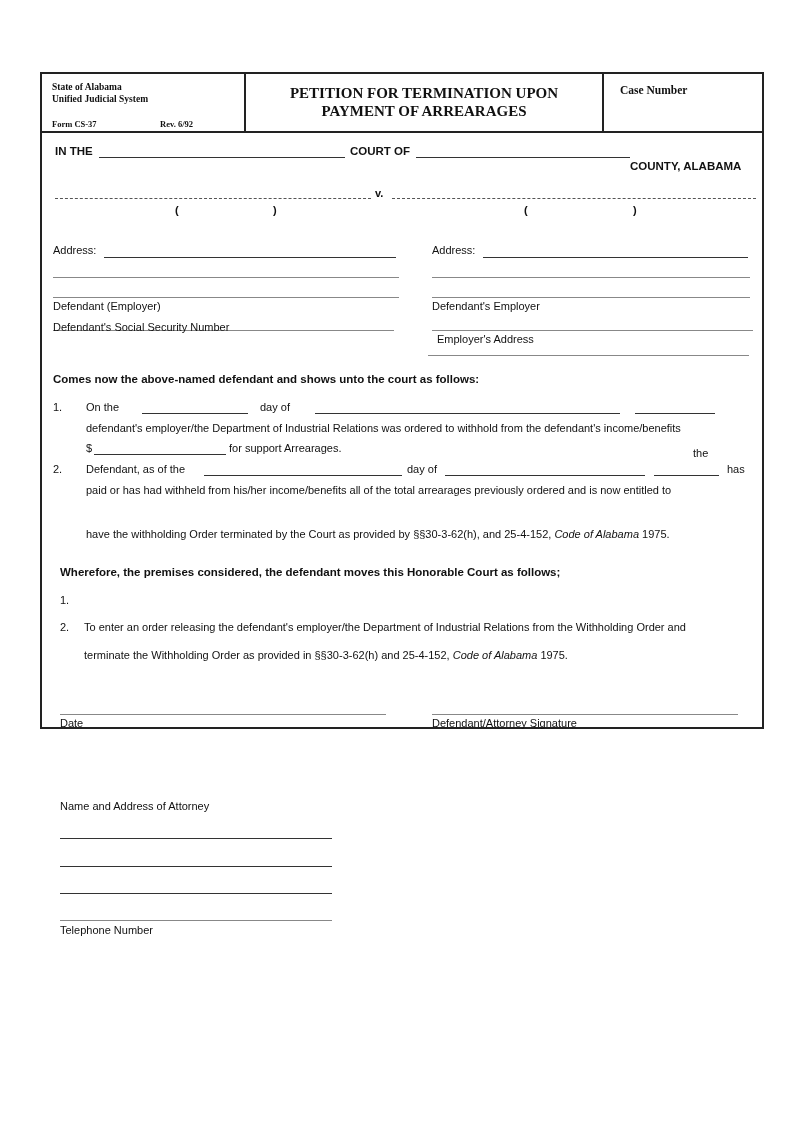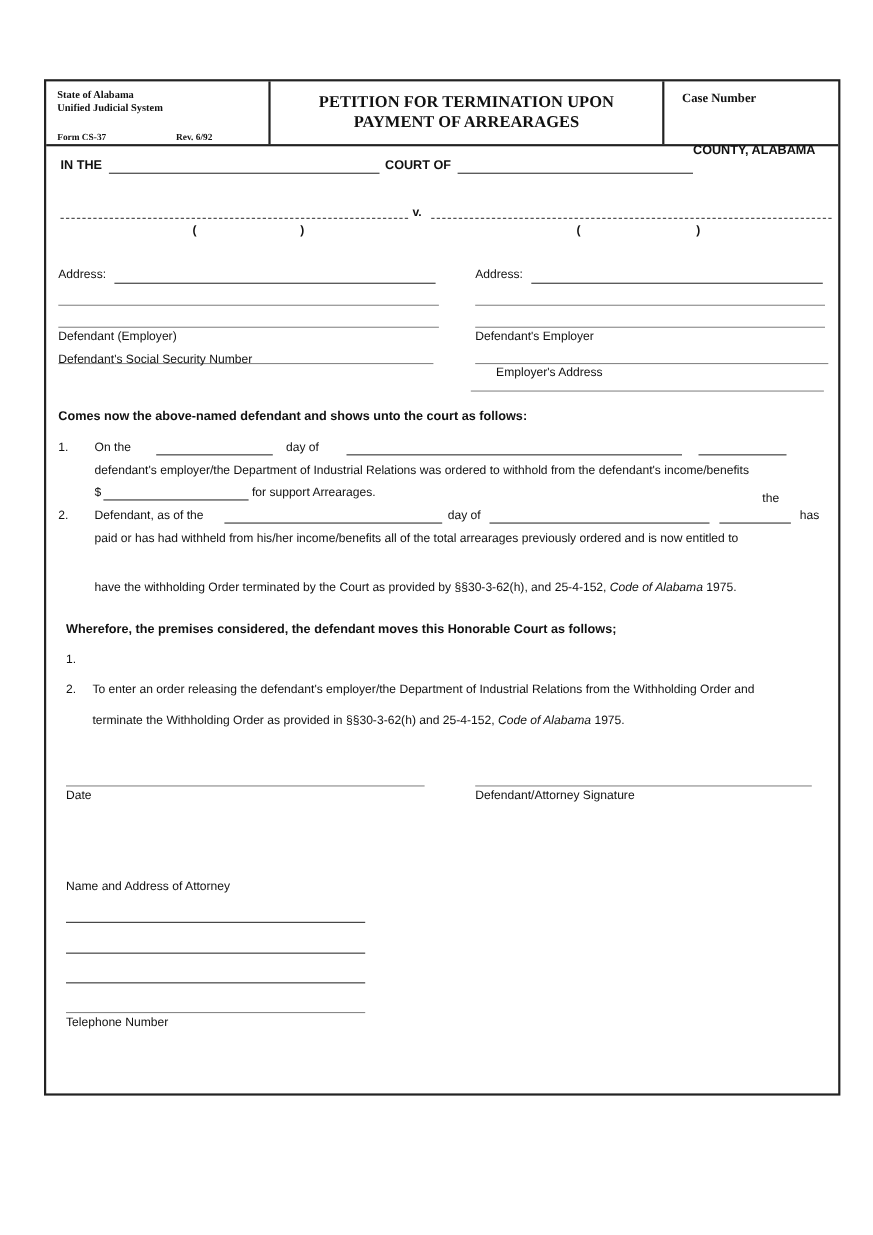--- a/index.html
+++ b/index.html
@@ -1,17 +1,17 @@
 <!DOCTYPE html>
 <html><head>
 <meta charset="utf-8">
 <style>
   html,body{margin:0;padding:0;background:#fff;}
   body{width:794px;height:1123px;position:relative;font-family:"Liberation Sans",sans-serif;color:#111;}
-  .form{position:absolute;left:40px;top:72px;width:724px;height:924px;border:2px solid #222;box-sizing:border-box;}
+  .form{position:absolute;left:40px;top:72px;width:724px;height:657px;border:2px solid #222;box-sizing:border-box;}
   .hdr{position:absolute;left:0;top:0;width:720px;height:57px;border-bottom:2px solid #222;}
   .hdr-left{position:absolute;left:0;top:0;width:202px;height:57px;border-right:2px solid #222;font-family:"Liberation Serif",serif;font-weight:bold;font-size:9.5px;}
   .hdr-left .l1{position:absolute;left:10px;top:8px;}
   .hdr-left .l2{position:absolute;left:10px;top:20px;}
   .hdr-left .f1{position:absolute;left:10px;top:45px;font-size:8.5px;}
   .hdr-left .f2{position:absolute;left:118px;top:45px;font-size:8.5px;}
   .hdr-mid{position:absolute;left:204px;top:0;width:358px;height:57px;border-right:2px solid #222;text-align:center;font-family:"Liberation Serif",serif;font-weight:bold;font-size:15px;line-height:18px;padding-top:10px;box-sizing:border-box;}
   .hdr-right{position:absolute;left:564px;top:0;width:156px;height:57px;font-family:"Liberation Serif",serif;font-weight:bold;font-size:11.5px;}
   .hdr-right span{position:absolute;left:14px;top:10px;}
   .t{position:absolute;font-size:11px;white-space:nowrap;}
@@ -39,21 +39,21 @@
     </div>
     <div class="hdr-right">
       <span>Case Number</span>
     </div>
   </div>
 
   <span class="t b cond" style="left:13px;top:71px;font-size:11.5px;">IN THE</span>
   <div class="line" style="left:57px;top:83px;width:246px;"></div>
   <span class="t b cond" style="left:308px;top:71px;font-size:11.5px;">COURT OF</span>
   <div class="line" style="left:374px;top:83px;width:214px;"></div>
-  <span class="t b cond" style="left:588px;top:57px;font-size:11.5px;">COUNTY, ALABAMA</span>
+  <span class="t b cond" style="left:588px;top:86px;font-size:11.5px;">COUNTY, ALABAMA</span>
 
   <div class="dash" style="left:13px;top:124px;width:316px;"></div>
   <span class="t b cond" style="left:333px;top:113px;">v.</span>
   <div class="dash" style="left:350px;top:124px;width:364px;"></div>
   <span class="t b" style="left:133px;top:130px;">(</span>
   <span class="t b" style="left:231px;top:130px;">)</span>
   <span class="t b" style="left:482px;top:130px;">(</span>
   <span class="t b" style="left:591px;top:130px;">)</span>
 
   <span class="t" style="left:11px;top:170px;">Address:</span>
@@ -63,21 +63,21 @@
   <span class="t" style="left:11px;top:226px;text-align:right;">Defendant (Employer)</span>
   <div class="gline" style="left:11px;top:256px;width:341px;"></div>
   <span class="t" style="left:11px;top:247px;">Defendant's Social Security Number</span>
 
   <span class="t" style="left:390px;top:170px;">Address:</span>
   <div class="line" style="left:441px;top:183px;width:265px;"></div>
   <div class="gline" style="left:390px;top:203px;width:318px;"></div>
   <div class="gline" style="left:390px;top:223px;width:318px;"></div>
   <span class="t" style="left:390px;top:226px;">Defendant's Employer</span>
   <div class="gline" style="left:390px;top:256px;width:321px;"></div>
-  <span class="t" style="left:409px;top:259px;">Employer's Address</span>
+  <span class="t" style="left:395px;top:259px;">Employer's Address</span>
   <div class="gline" style="left:386px;top:281px;width:321px;"></div>
 
   <span class="t b" style="left:11px;top:299px;font-size:11.5px;">Comes now the above-named defendant and shows unto the court as follows:</span>
 
   <span class="t" style="left:11px;top:327px;">1.</span>
   <span class="t" style="left:44px;top:327px;">On the</span>
   <div class="line" style="left:100px;top:339px;width:106px;"></div>
   <span class="t" style="left:218px;top:327px;">day of</span>
   <div class="line" style="left:273px;top:339px;width:305px;"></div>
   <div class="line" style="left:593px;top:339px;width:80px;"></div>

